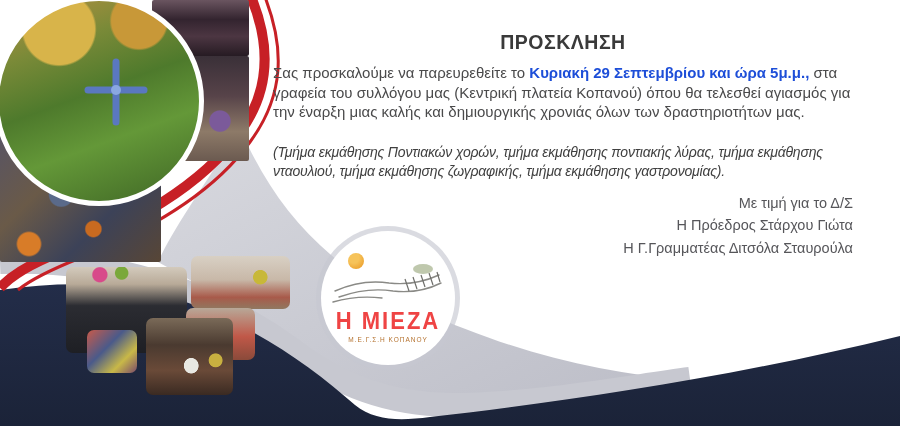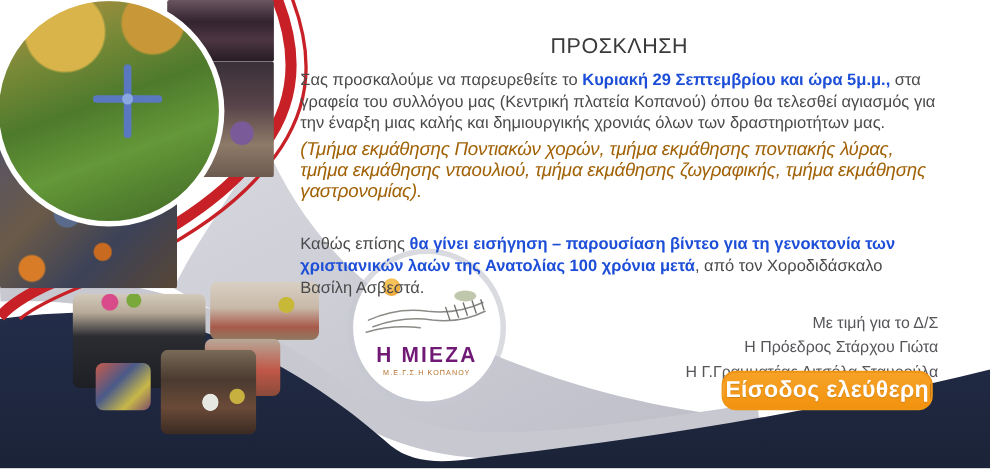--- a/index.html
+++ b/index.html
@@ -56,30 +56,30 @@
   .ph-kids{left:87px;top:330px;width:50px;height:43px;
     background:linear-gradient(135deg,#c85a4a 0%,#4a5a8a 40%,#c8b848 72%,#7a4a6a 100%);}
   
   #logo{left:321px;top:231px;width:134px;height:134px;border-radius:50%;
     background:#ffffff;box-shadow:0 0 0 5px rgba(198,199,209,0.65);
     display:flex;flex-direction:column;align-items:center;justify-content:flex-end;
     padding-bottom:22px;}
   #logo-sketch{position:absolute;left:6px;top:18px;width:122px;height:62px;}
   #logo-sun{position:absolute;left:27px;top:22px;width:16px;height:16px;border-radius:50%;
     background:radial-gradient(circle at 35% 30%,#f6c35a 0 35%,#e8941f 100%);}
-  #logo-name{font-size:19px;font-weight:bold;letter-spacing:2px;color:#701a75;
+  #logo-name{font-size:22px;font-weight:bold;letter-spacing:2px;color:#ef4444;
     line-height:1;transform:scaleY(1.05);}
   #logo-sub{font-size:6.5px;letter-spacing:1px;color:#b5722f;margin-top:4px;line-height:1;}
   
   #textcol{left:273px;top:0;width:580px;color:#4a4a4b;}
-  #title{margin-top:31px;text-align:center;font-size:19.5px;font-weight:normal;
+  #title{margin-top:31px;text-align:center;font-size:19.5px;font-weight:bold;
     color:#3a3a3a;letter-spacing:0.5px;}
   #para1{margin-top:9px;font-size:15px;line-height:19.5px;text-align:left;}
-  #para2{margin-top:4px;font-size:17px;line-height:19px;font-style:italic;
-    color:#a16207;letter-spacing:-0.2px;}
+  #para2{margin-top:21px;font-size:14px;line-height:19px;font-style:italic;
+    color:#404040;letter-spacing:-0.2px;}
   #para3{margin-top:29px;font-size:15px;line-height:20px;}
   b,.bld{font-weight:bold;color:#1d4ed8;}
   #honor{margin-top:15px;text-align:right;font-size:15px;color:#454548;}
   #sign{margin-top:11px;text-align:right;font-size:14.5px;line-height:22.5px;color:#56565a;}
   
   #entry-btn{left:656px;top:337px;width:192px;height:36px;border-radius:13px;
     background:linear-gradient(180deg,#f7a226 0%,#f2930f 100%);
     border:2px solid #ef9413;display:flex;align-items:center;justify-content:center;
     color:#ffffff;font-size:21px;font-weight:bold;letter-spacing:0.3px;cursor:pointer;
     text-shadow:0 1px 1px rgba(0,0,0,0.15);}
@@ -166,23 +166,21 @@
     </svg>
     <div id="logo-sun"></div>
     <div id="logo-name">Η ΜΙΕΖΑ</div>
     <div id="logo-sub">Μ.Ε.Γ.Σ.Η ΚΟΠΑΝΟΥ</div>
   </div>
 
   <div class="abs" id="textcol">
     <div id="title">ΠΡΟΣΚΛΗΣΗ</div>
     <div id="para1"><span>Σας προσκαλούμε να παρευρεθείτε το </span><span class="bld">Κυριακή 29 Σεπτεμβρίου και ώρα 5μ.μ.,</span><span> στα γραφεία του συλλόγου μας (Κεντρική πλατεία Κοπανού) όπου θα τελεσθεί αγιασμός για την έναρξη μιας καλής και δημιουργικής χρονιάς όλων των δραστηριοτήτων μας.</span></div>
     <div id="para2">(Τμήμα εκμάθησης Ποντιακών χορών, τμήμα εκμάθησης ποντιακής λύρας, τμήμα εκμάθησης νταουλιού, τμήμα εκμάθησης ζωγραφικής, τμήμα εκμάθησης γαστρονομίας).</div>
-    <div id="para3"><span>Καθώς επίσης </span><span class="bld">θα γίνει εισήγηση – παρουσίαση βίντεο για τη γενοκτονία των χριστιανικών λαών της Ανατολίας 100 χρόνια μετά</span><span>, από τον Χοροδιδάσκαλο Βασίλη Ασβεστά.</span></div>
     <div id="sign">
       <div>Με τιμή για το Δ/Σ</div>
       <div>Η Πρόεδρος Στάρχου Γιώτα</div>
       <div>Η Γ.Γραμματέας Διτσόλα Σταυρούλα</div>
     </div>
   </div>
 
-  <div class="abs" id="entry-btn">Είσοδος ελεύθερη</div>
 
 </div>
 
 </body></html>

